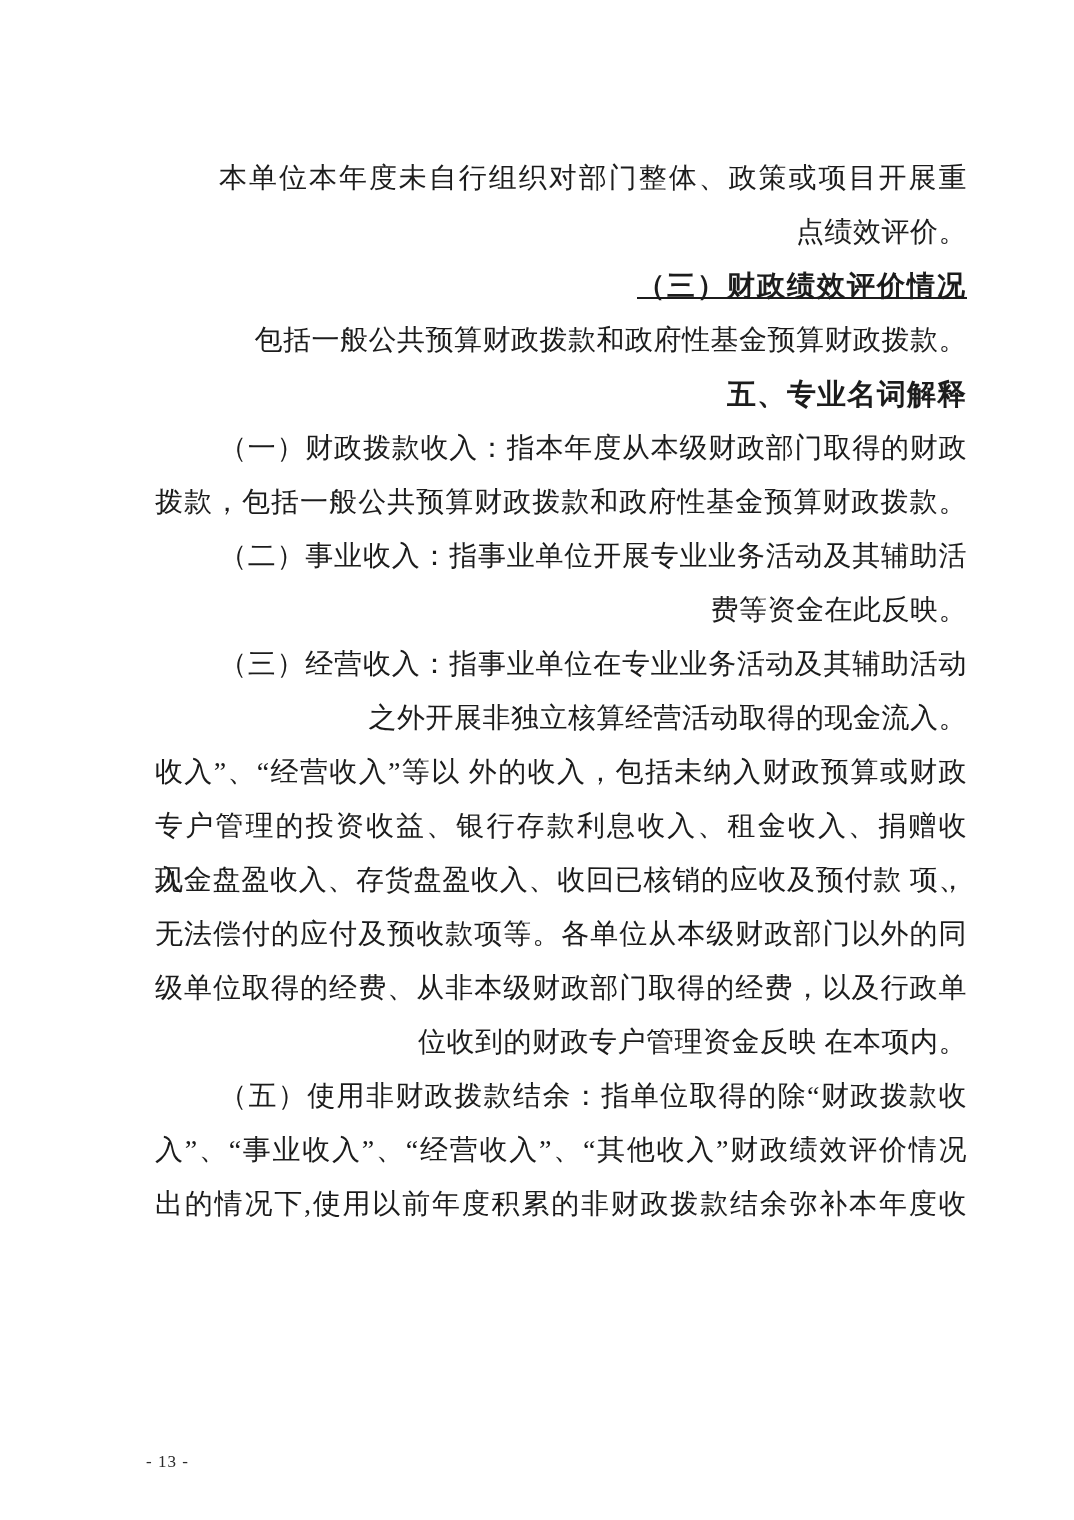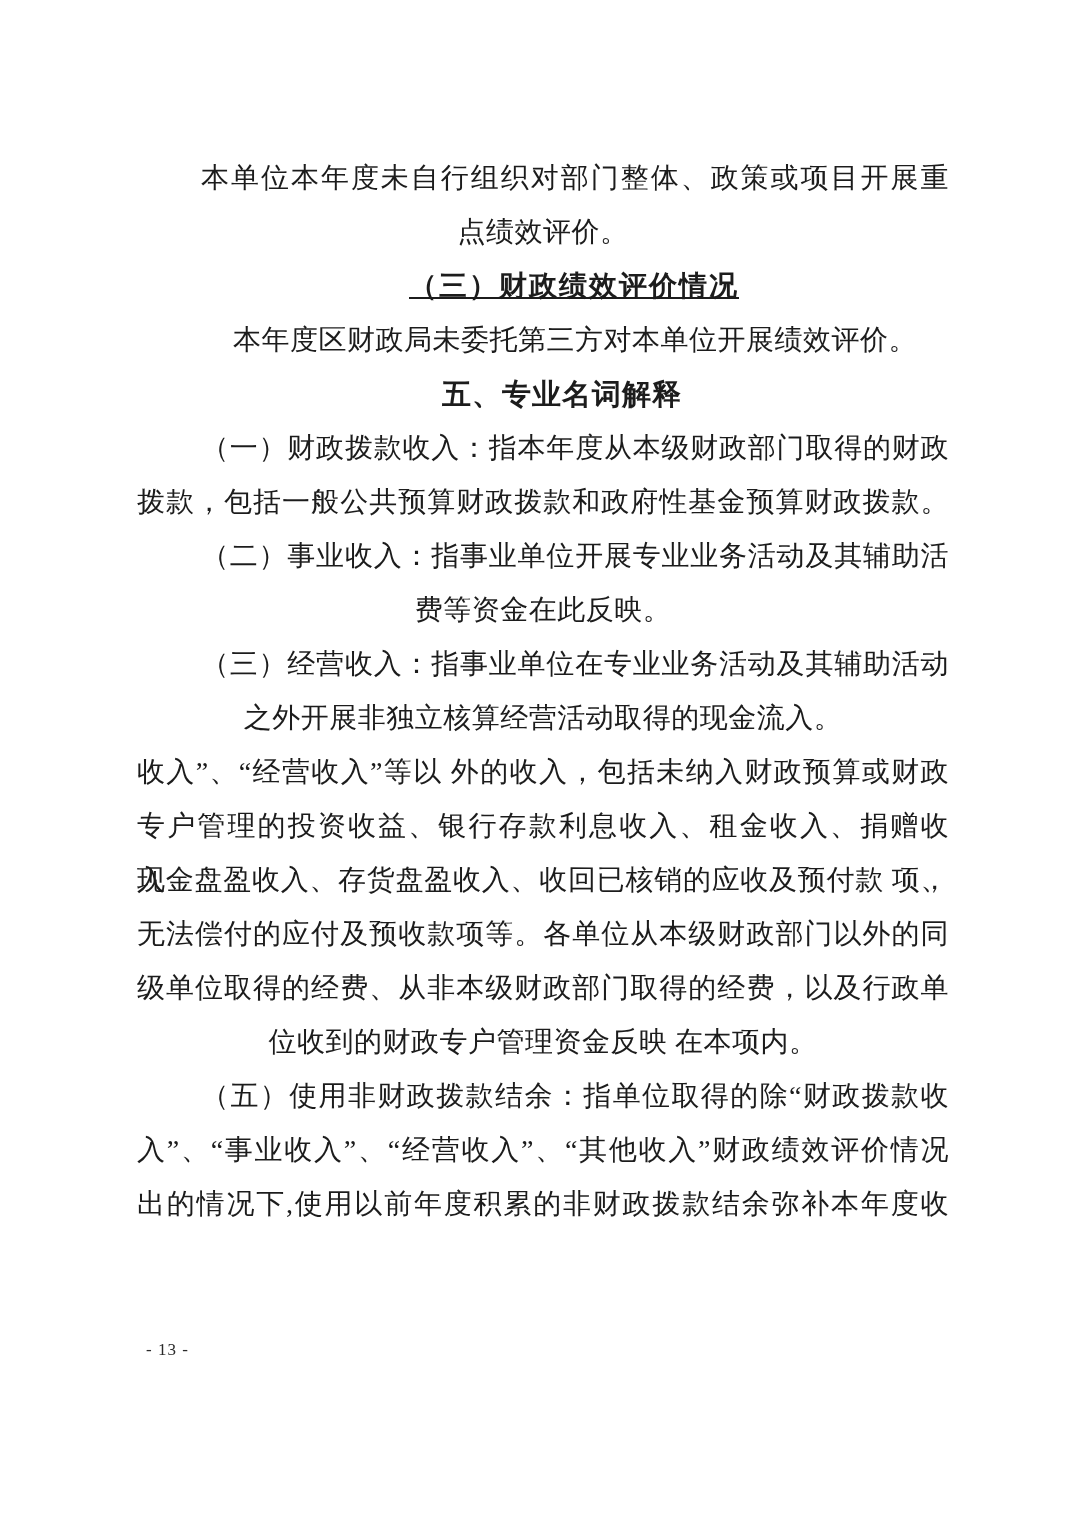--- a/index.html
+++ b/index.html
@@ -11,31 +11,31 @@
     position: relative;
     width: 1074px;
     height: 1520px;
     background: #ffffff;
     overflow: hidden;
     font-family: "Liberation Serif", "DejaVu Serif", serif;
     color: #1c1c1c;
   }
   .content {
     position: absolute;
-    left: 137px;
+    left: 155px;
     top: 151px;
     width: 812px;
   }
   .line {
     height: 54px;
     line-height: 54px;
     font-size: 28px;
     letter-spacing: 0.5px;
     white-space: pre-wrap;
-    text-align: center;
+    text-align: right;
   }
   
   .fill {
     text-align: justify;
     text-align-last: justify;
   }
   
   .indent {
     text-indent: 64px;
   }
@@ -51,36 +51,36 @@
   .h2 {
     font-weight: 700;
     font-size: 28px;
     text-indent: 62px;
     letter-spacing: 2px;
     text-decoration: underline;
   }
   .footer {
     position: absolute;
     left: 146px;
-    top: 1340px;
+    top: 1452px;
     font-size: 17px;
     letter-spacing: 1px;
     color: #2a2a2a;
     font-family: "Liberation Serif", "DejaVu Serif", serif;
   }
 </style>
 </head>
 <body>
 
 <div class="page">
   <div class="content">
     <div class="line fill indent">本单位本年度未自行组织对部门整体、政策或项目开展重</div>
     <div class="line">点绩效评价。</div>
     <div class="line h2">（三）财政绩效评价情况</div>
-    <div class="line indent">本年度区财政局未委托第三方对本单位开展绩效评价。</div>
+    <div class="line indent">包括一般公共预算财政拨款和政府性基金预算财政拨款。</div>
     <div class="line h1">五、专业名词解释</div>
     <div class="line fill indent">（一）财政拨款收入：指本年度从本级财政部门取得的财政</div>
     <div class="line fill">拨款，包括一般公共预算财政拨款和政府性基金预算财政拨款。</div>
     <div class="line fill indent">（二）事业收入：指事业单位开展专业业务活动及其辅助活</div>
     <div class="line">费等资金在此反映。</div>
     <div class="line fill indent">（三）经营收入：指事业单位在专业业务活动及其辅助活动</div>
     <div class="line">之外开展非独立核算经营活动取得的现金流入。</div>
     <div class="line fill">收入”、“经营收入”等以 外的收入，包括未纳入财政预算或财政</div>
     <div class="line fill">专户管理的投资收益、银行存款利息收入、租金收入、捐赠收入，</div>
     <div class="line fill">现金盘盈收入、存货盘盈收入、收回已核销的应收及预付款 项、</div>

